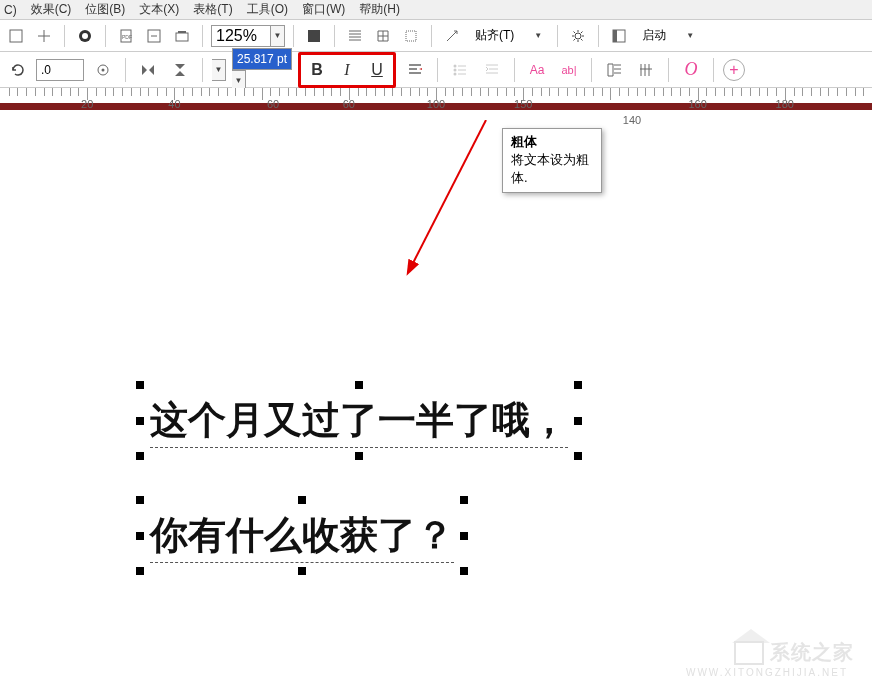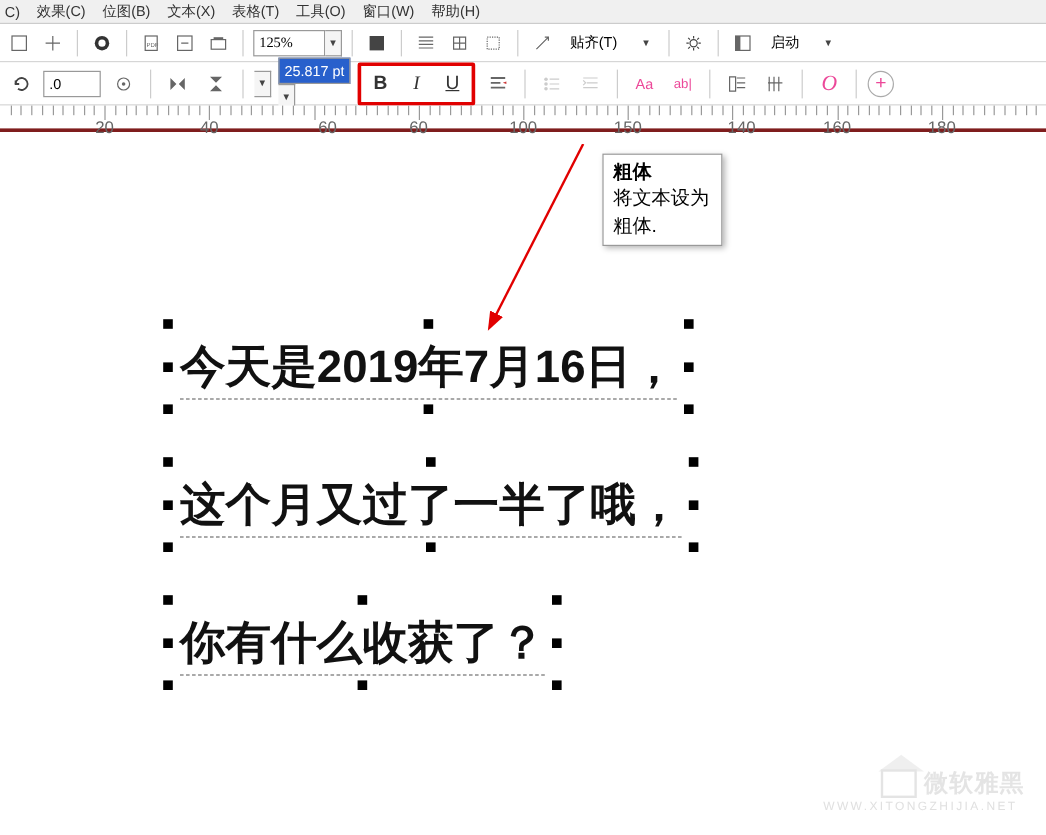--- a/index.html
+++ b/index.html
@@ -6,21 +6,21 @@
 body { font-family: "Microsoft YaHei", sans-serif; font-size: 12px; background: #fff; width: 872px; height: 696px; overflow: hidden; position: relative; }
 
 
 .menubar { height: 20px; background: #f0f0f0; border-bottom: 1px solid #ccc; display: flex; align-items: center; padding: 0 4px; gap: 14px; color: #333; }
 .menubar span { cursor: pointer; }
 
 
 .toolbar { height: 32px; background: #fff; border-bottom: 1px solid #ccc; display: flex; align-items: center; padding: 0 4px; gap: 4px; }
 .toolbar .btn { width: 24px; height: 24px; display: flex; align-items: center; justify-content: center; border: 1px solid transparent; color: #444; cursor: pointer; }
 .toolbar .sep { width: 1px; height: 22px; background: #ccc; margin: 0 4px; }
-.toolbar input[type=text] { height: 22px; border: 1px solid #999; padding: 0 4px; font-size: 12px; font-family: Liberation Serif, serif; }
+.toolbar input[type=text] { height: 22px; border: 1px solid #999; padding: 0 4px; font-size: 16px; }
 .toolbar .drop { display: flex; align-items: center; }
 .toolbar .drop .arrow { width: 14px; height: 22px; border: 1px solid #999; border-left: none; display: flex; align-items: center; justify-content: center; background: #f5f5f5; }
 .toolbar .zoom { width: 60px; }
 .toolbar .label-btn { display: flex; align-items: center; gap: 20px; padding: 0 6px; height: 24px; border: 1px solid transparent; cursor: pointer; }
 
 
 .propbar { height: 36px; background: #fff; border-bottom: 1px solid #ccc; display: flex; align-items: center; padding: 0 4px; gap: 6px; }
 .propbar .btn { width: 26px; height: 26px; display: flex; align-items: center; justify-content: center; border: 1px solid transparent; color: #ec4899; cursor: pointer; font-size: 14px; }
 .propbar .sep { width: 1px; height: 24px; background: #ccc; margin: 0 3px; }
 .propbar input[type=text] { height: 22px; border: 1px solid #999; padding: 0 4px; font-size: 12px; }
@@ -33,25 +33,25 @@
 .biu-group { display: flex; border: 3px solid #e10000; border-radius: 2px; padding: 2px; gap: 2px; }
 .biu-group .biu { width: 28px; height: 26px; display: flex; align-items: center; justify-content: center; border: 1px solid transparent; cursor: pointer; font-size: 16px; color: #333; }
 .biu-group .biu.bold { font-weight: bold; }
 .biu-group .biu.italic { font-style: italic; font-family: serif; }
 .biu-group .biu.under { text-decoration: underline; }
 
 .lightbtn { color: #ccc !important; }
 .italic-o { font-style: italic; font-family: serif; font-size: 18px; }
 
 
-.tooltip { position: absolute; left: 502px; top: 128px; background: #fff; border: 1px solid #999; box-shadow: 2px 2px 5px rgba(0,0,0,.3); padding: 4px 8px; font-size: 16px; line-height: 1.4; z-index: 10; width: 100px; }
+.tooltip { position: absolute; left: 502px; top: 128px; background: #fff; border: 1px solid #999; box-shadow: 2px 2px 5px rgba(0,0,0,.3); padding: 4px 8px; font-size: 13px; line-height: 1.4; z-index: 10; width: 100px; }
 .tooltip .tt-title { font-weight: bold; }
 
 
-.ruler { height: 22px; background: #fff; border-bottom: 3px solid #7f1d1d; position: relative; font-size: 14px; color: #666; }
+.ruler { height: 22px; background: #fff; border-bottom: 7px solid #7f1d1d; position: relative; font-size: 11px; color: #666; }
 .ruler .tick { position: absolute; top: 0; width: 1px; height: 8px; background: #999; }
 .ruler .tick.major { height: 12px; }
 .ruler .tick-label { position: absolute; top: 10px; transform: translateX(-50%); }
 
 
 .canvas { position: absolute; left: 0; top: 150px; right: 0; bottom: 0; background: #fff; }
 
 
 .arrow-anno { position: absolute; left: 406px; top: 120px; pointer-events: none; z-index: 5; }
 
@@ -279,21 +279,21 @@
     <div class="tick-label" style="left: 174.4px;">40</div>
     <div class="tick major" style="left: 261.6px;"></div>
     <div class="tick-label" style="left: 273px;">60</div>
     <div class="tick major" style="left: 348.8px;"></div>
     <div class="tick-label" style="left: 348.8px;">60</div>
     <div class="tick major" style="left: 436px;"></div>
     <div class="tick-label" style="left: 436px;">100</div>
     <div class="tick major" style="left: 523.2px;"></div>
     <div class="tick-label" style="left: 523.2px;">150</div>
     <div class="tick major" style="left: 610.4px;"></div>
-    <div class="tick-label" style="left: 618px;">140</div>
+    <div class="tick-label" style="left: 632px; margin-top: 16px;">140</div>
     <div class="tick major" style="left: 697.6px;"></div>
     <div class="tick-label" style="left: 697.6px;">160</div>
     <div class="tick major" style="left: 784.8px;"></div>
     <div class="tick-label" style="left: 784.8px;">180</div>
     <div class="tick" style="left: 8.72px;"></div>
     <div class="tick" style="left: 17.44px;"></div>
     <div class="tick" style="left: 26.16px;"></div>
     <div class="tick" style="left: 34.88px;"></div>
     <div class="tick" style="left: 43.6px;"></div>
     <div class="tick" style="left: 52.32px;"></div>
@@ -391,34 +391,20 @@
 <svg class="arrow-anno" width="100" height="160">
   <defs>
       <marker id="ah" markerWidth="10" markerHeight="10" refX="2" refY="3" orient="auto">
         <path d="M0,0 L0,6 L8,3 z" fill="#e10000"></path>
       </marker>
     </defs>
   <line x1="80" y1="0" x2="6" y2="145" stroke="#e10000" stroke-width="2" marker-end="url(#ah)"></line>
 </svg>
 
 <div class="canvas">
-  <div class="textobj" style="left:150px; top:130px;">
-    <span>今天是2019年7月16日，</span>
-    <div class="underline-baseline"></div>
-    <div class="handles">
-      <div class="handle tl"></div>
-        <div class="handle tm"></div>
-        <div class="handle tr"></div>
-      <div class="handle ml"></div>
-        <div class="handle mr"></div>
-      <div class="handle bl"></div>
-        <div class="handle bm"></div>
-        <div class="handle br"></div>
-    </div>
-  </div>
   <div class="textobj" style="left:150px; top:245px;">
     <span>这个月又过了一半了哦，</span>
     <div class="underline-baseline"></div>
     <div class="handles">
       <div class="handle tl"></div>
         <div class="handle tm"></div>
         <div class="handle tr"></div>
       <div class="handle ml"></div>
         <div class="handle mr"></div>
       <div class="handle bl"></div>
@@ -437,15 +423,15 @@
         <div class="handle mr"></div>
       <div class="handle bl"></div>
         <div class="handle bm"></div>
         <div class="handle br"></div>
     </div>
   </div>
 </div>
 
 <div class="watermark">
   <div class="house"></div>
-  <span>微软雅黑</span>
+  <span>系统之家</span>
 </div>
 <div class="watermark-sub">WWW.XITONGZHIJIA.NET</div>
 
 </body></html>

